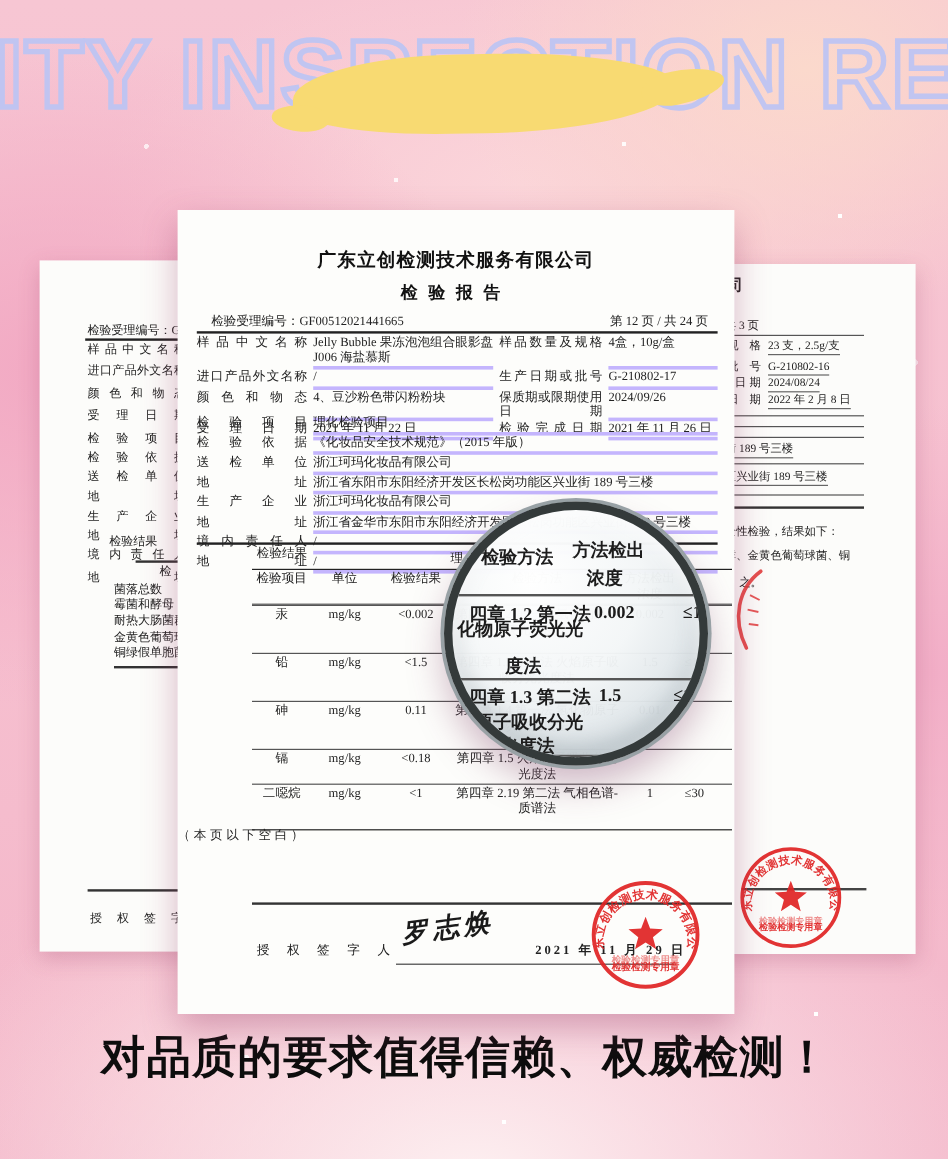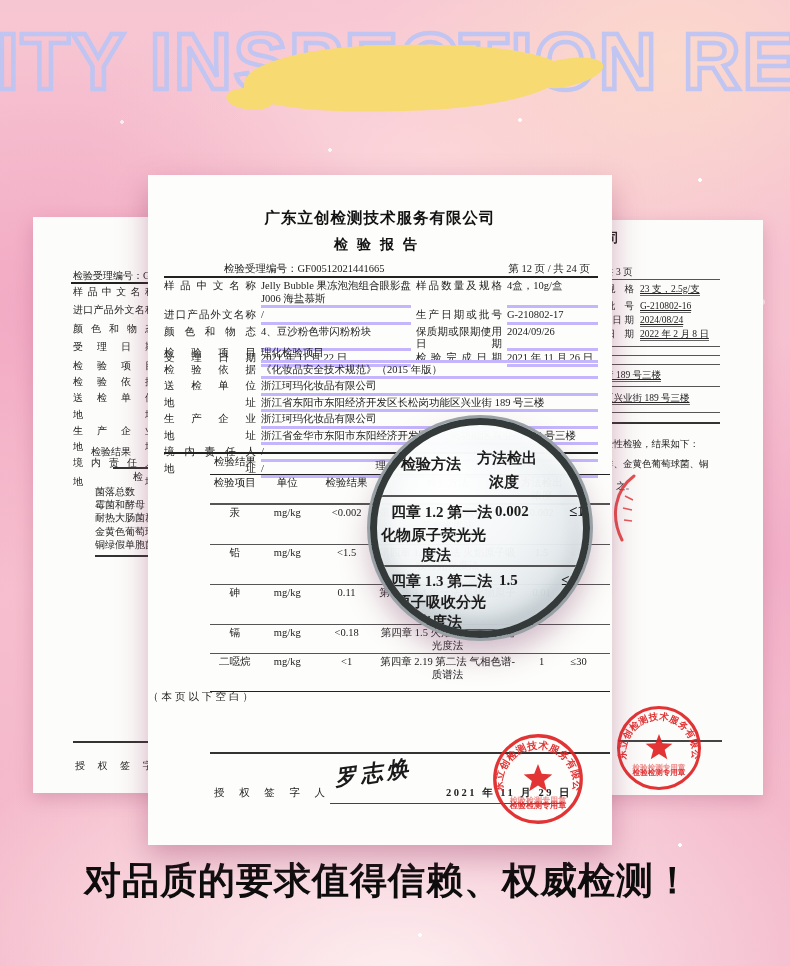--- a/index.html
+++ b/index.html
@@ -38,27 +38,27 @@
     border-radius:60% 40% 50% 50%/50%;transform:rotate(6deg);}
   .main-title{position:absolute;left:0;right:0;top:42px;text-align:center;
     font-size:57px;font-weight:900;letter-spacing:7px;color:#0a0a0a;}
   
   .doc{position:absolute;background:#fcfcfa;color:#222;font-family:"Liberation Serif",serif;}
   .doc-left{left:33px;top:217px;width:300px;height:576px;box-shadow:0 6px 16px rgba(150,60,100,.25);z-index:1;}
   .doc-right{left:560px;top:220px;width:203px;height:575px;box-shadow:0 6px 16px rgba(150,60,100,.25);z-index:1;}
   .doc-center{left:148px;top:175px;width:464px;height:670px;background:#fdfdfb;
     box-shadow:0 12px 28px rgba(150,55,100,.38);z-index:2;}
   .abs{position:absolute;}
-  .u{border-bottom:1px solid #666;text-decoration:underline;}
+  .u{border-bottom:1px solid #666;}
   .lbl{display:inline-block;text-align:justify;text-align-last:justify;-moz-text-align-last:justify;}
   
   .cd{font-size:10.5px;line-height:12.5px;}
   .c-company{left:0;right:0;top:37px;text-align:center;font-size:15.5px;font-weight:700;letter-spacing:1px;color:#111;}
   .c-subtitle{left:0;right:0;top:64px;text-align:center;font-size:14px;font-weight:700;letter-spacing:9px;color:#111;}
-  .c-meta{left:28px;right:22px;top:88px;display:flex;justify-content:space-between;margin-left:48px;}
+  .c-meta{left:28px;right:22px;top:88px;display:flex;justify-content:space-between;}
   .hr2{height:2px;background:#222;}
   .kvgrid{left:16px;right:14px;top:105px;display:grid;grid-template-columns:92px 150px 86px 1fr;column-gap:5px;row-gap:1px;}
   .kvgrid2{left:16px;right:14px;top:172px;display:grid;grid-template-columns:92px 1fr;column-gap:5px;row-gap:1px;}
   .val{border-bottom:3px solid #c4b5fd;min-height:12px;}
   .tbl{left:62px;top:285px;width:400px;}
   .tbl-cap{position:absolute;left:0;width:100%;top:0;text-align:center;letter-spacing:1px;}
   .trow{display:flex;align-items:flex-start;border-top:1px solid #555;padding:2px 0 1px;}
   .thead{border-top:1.5px solid #222;margin-top:14px;}
   .thead2{border-bottom:1px solid #555;}
   .tbot{border-top:1.5px solid #222;height:0;margin:0;padding:0;}
@@ -316,21 +316,21 @@
   </div>
 
   <div class="lens">
     <div class="lz" style="left:24px;top:30px;">检验方法</div>
     <div class="lz" style="left:100px;top:24px;">方法检出</div>
     <div class="lz" style="left:112px;top:48px;">浓度</div>
     <div class="lz-line" style="top:70px;"></div>
     <div class="lz" style="left:14px;top:78px;">四章 1.2 第一法</div>
     <div class="lz" style="left:118px;top:78px;">0.002</div>
     <div class="lz" style="left:192px;top:78px;">≤1</div>
-    <div class="lz" style="left:4px;top:101px;">化物原子荧光光</div>
+    <div class="lz" style="left:4px;top:90px;">化物原子荧光光</div>
     <div class="lz" style="left:44px;top:121px;">度法</div>
     <div class="lz-line" style="top:140px;"></div>
     <div class="lz" style="left:14px;top:147px;">四章 1.3 第二法</div>
     <div class="lz" style="left:122px;top:147px;">1.5</div>
     <div class="lz" style="left:184px;top:147px;">≤10</div>
     <div class="lz" style="left:4px;top:168px;">焰原子吸收分光</div>
     <div class="lz" style="left:40px;top:188px;">光度法</div>
     <div class="lz-line" style="top:204px;"></div>
     <div class="lz" style="left:44px;top:212px;">1.4 第一法</div>
     <div class="lz" style="left:120px;top:212px;">0.01</div>

